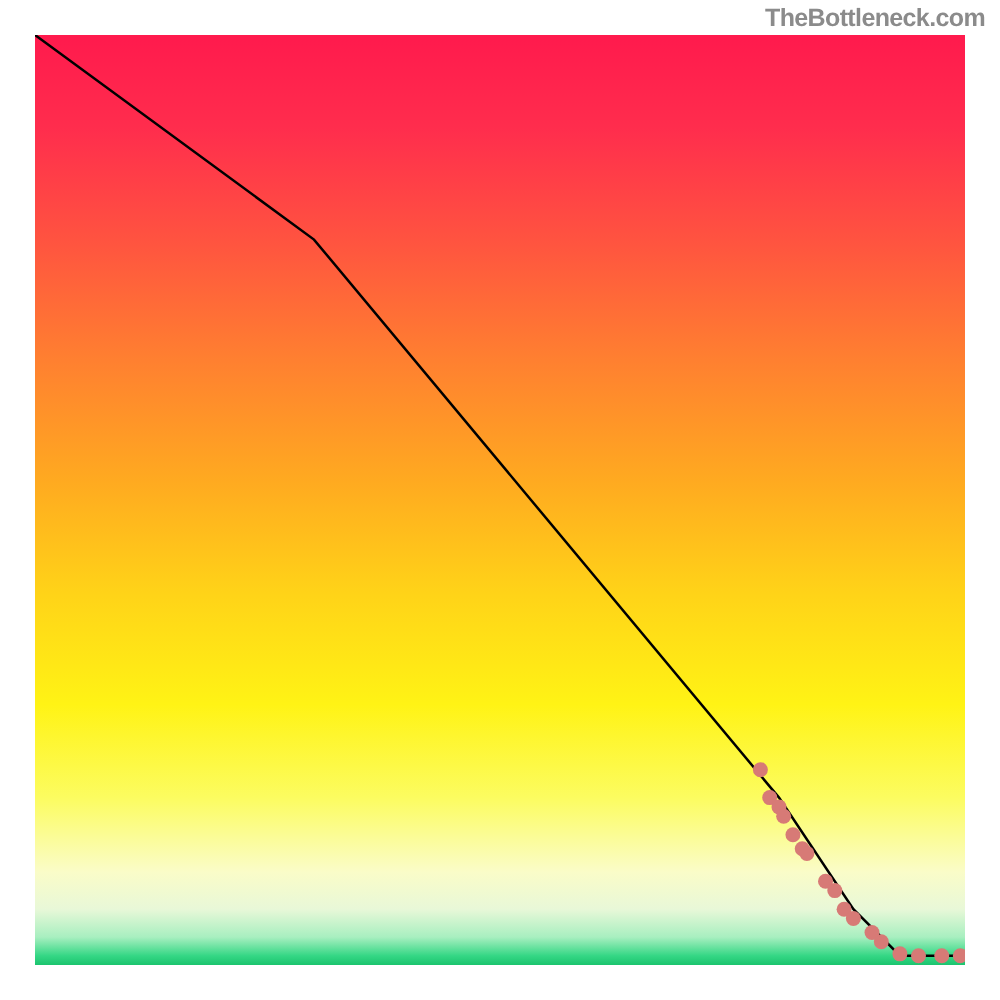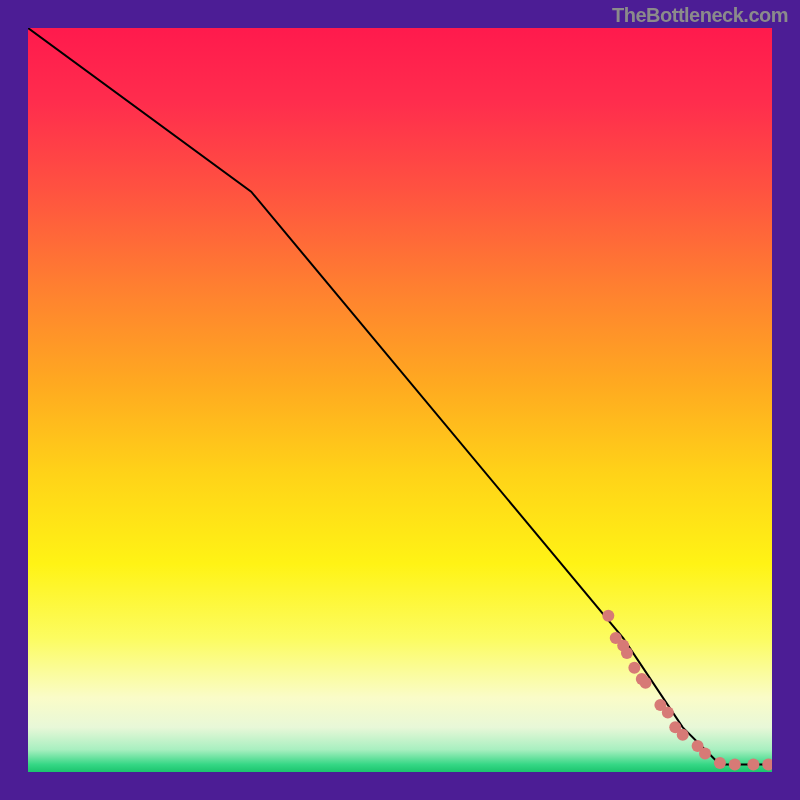--- a/index.html
+++ b/index.html
@@ -1,21 +1,21 @@
 <!DOCTYPE html>
 <html><head>
 <meta charset="utf-8">
 <style>
   * { margin: 0; padding: 0; box-sizing: border-box; }
   html, body { width: 800px; height: 800px; overflow: hidden; background: #000; }
   .container {
     position: relative;
     width: 800px;
     height: 800px;
-    background: #4c1d95;
+    background: #ffffff;
   }
   .attribution {
     position: absolute;
     top: 4px;
     right: 12px;
     font-family: Arial, Helvetica, sans-serif;
     font-size: 20px;
     font-weight: 600;
     color: #8b8b8b;
     letter-spacing: -0.5px;

